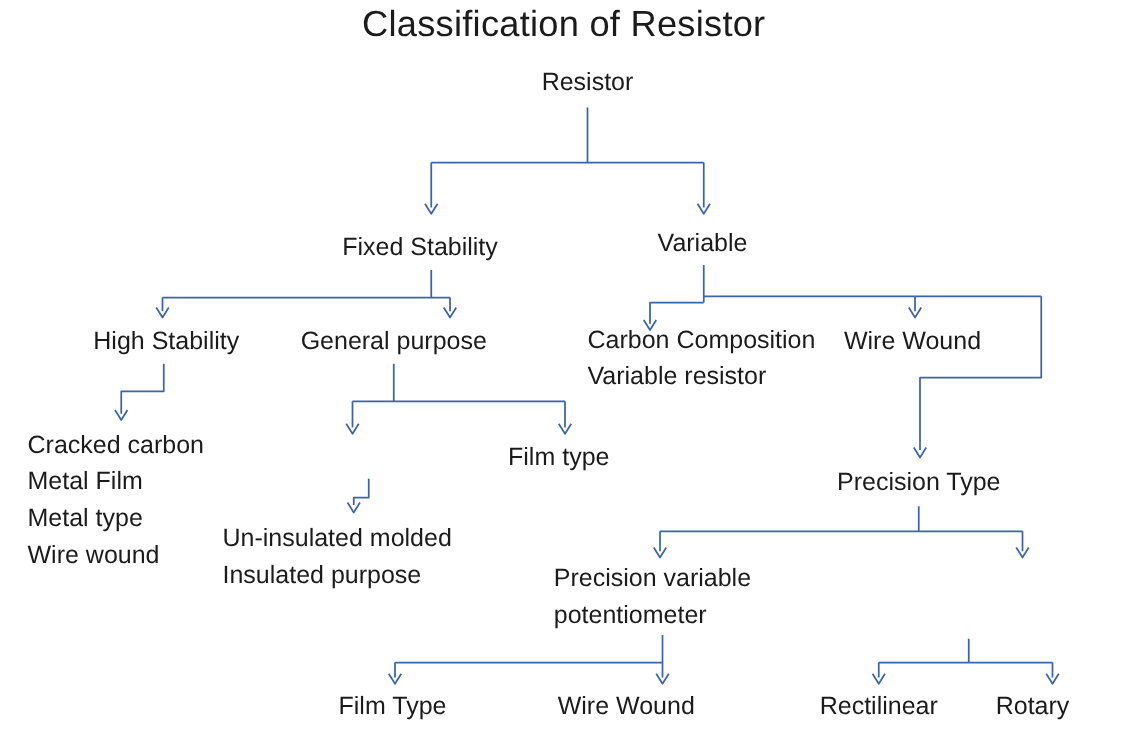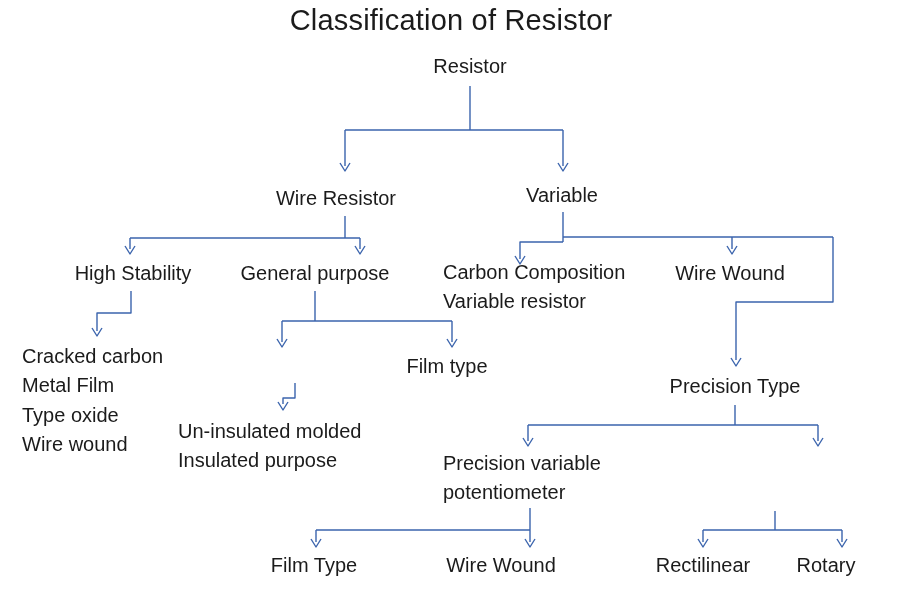--- a/index.html
+++ b/index.html
@@ -77,39 +77,39 @@
 
     <path d="M775,511 V530 M703,530 H842 M703,530 V542 M842,530 V542"></path>
     <polyline points="698,539 703,547 708,539"></polyline>
     <polyline points="837,539 842,547 847,539"></polyline>
   </svg>
 
   <div class="title">Classification of Resistor</div>
 
   <div class="node center" style="left:470px;top:54px;">Resistor</div>
 
-  <div class="node center" style="left:336px;top:186px;">Wire Resistor</div>
+  <div class="node center" style="left:336px;top:186px;">Fixed Stability</div>
 
   <div class="node center" style="left:562px;top:183px;">Variable</div>
 
   <div class="node center" style="left:133px;top:261px;">High Stability</div>
 
   <div class="node center" style="left:315px;top:261px;">General purpose</div>
 
-  <div class="node multi" style="left:443px;top:258px;">
+  <div class="node multi" style="left:470px;top:258px;">
     <div class="nline">Carbon Composition</div>
     <div class="nline">Variable resistor</div>
   </div>
 
   <div class="node center" style="left:730px;top:261px;">Wire Wound</div>
 
   <div class="node multi list" style="left:22px;top:342px;">
     <div class="nline">Cracked carbon</div>
     <div class="nline">Metal Film</div>
-    <div class="nline">Type oxide</div>
+    <div class="nline">Metal type</div>
     <div class="nline">Wire wound</div>
   </div>
 
 
   <div class="node center" style="left:447px;top:354px;">Film type</div>
 
   <div class="node multi" style="left:178px;top:417px;">
     <div class="nline">Un-insulated molded</div>
     <div class="nline">Insulated purpose</div>
   </div>

